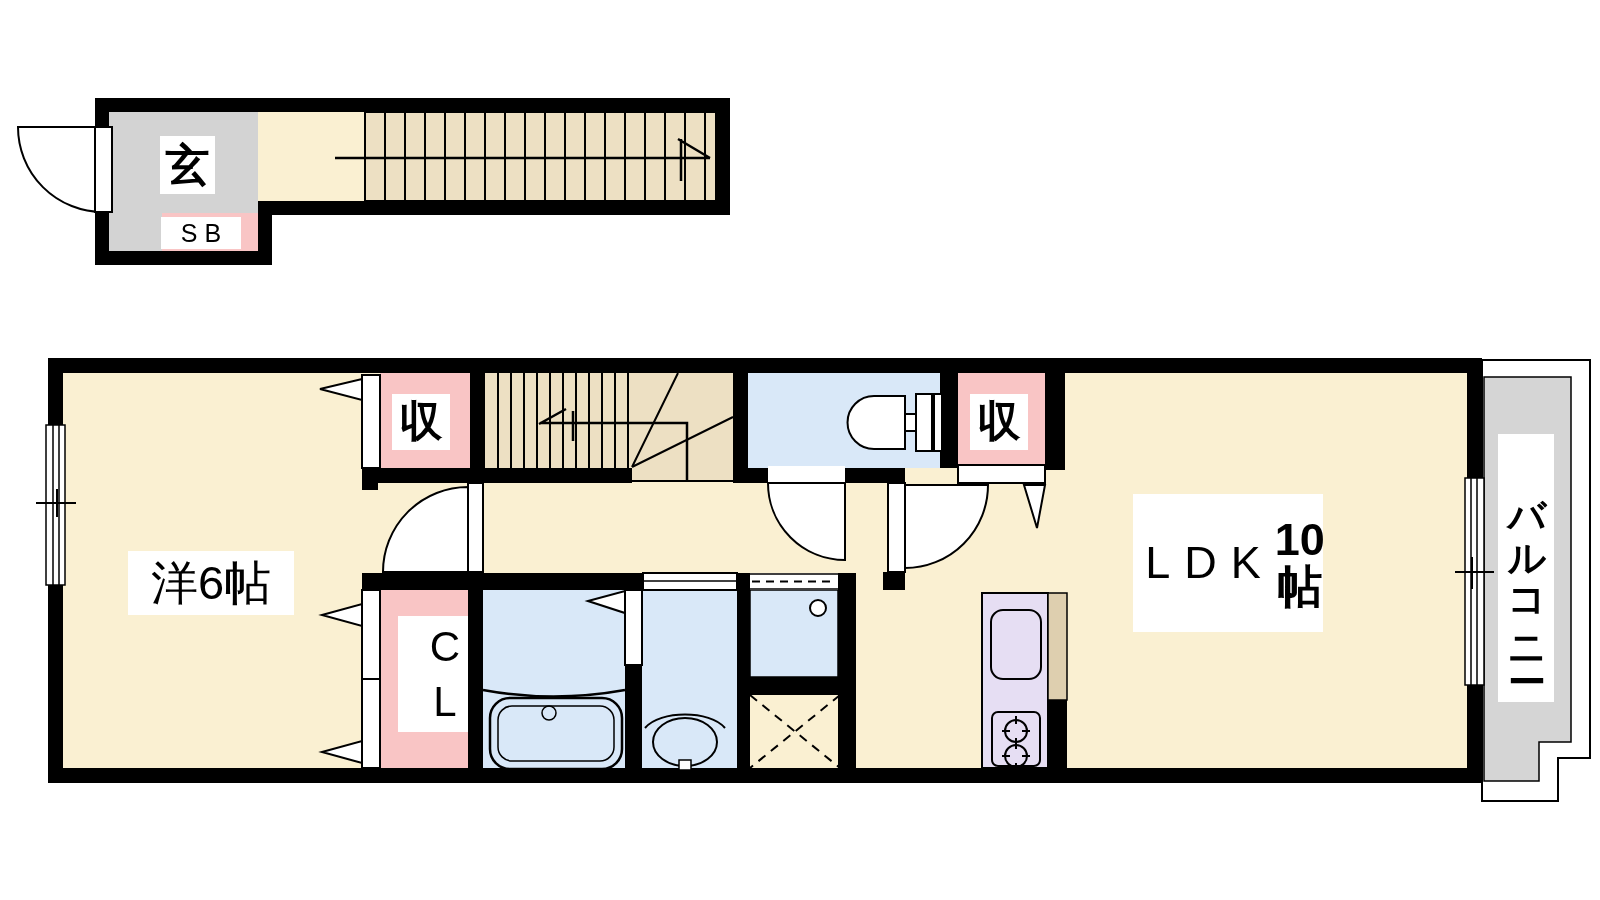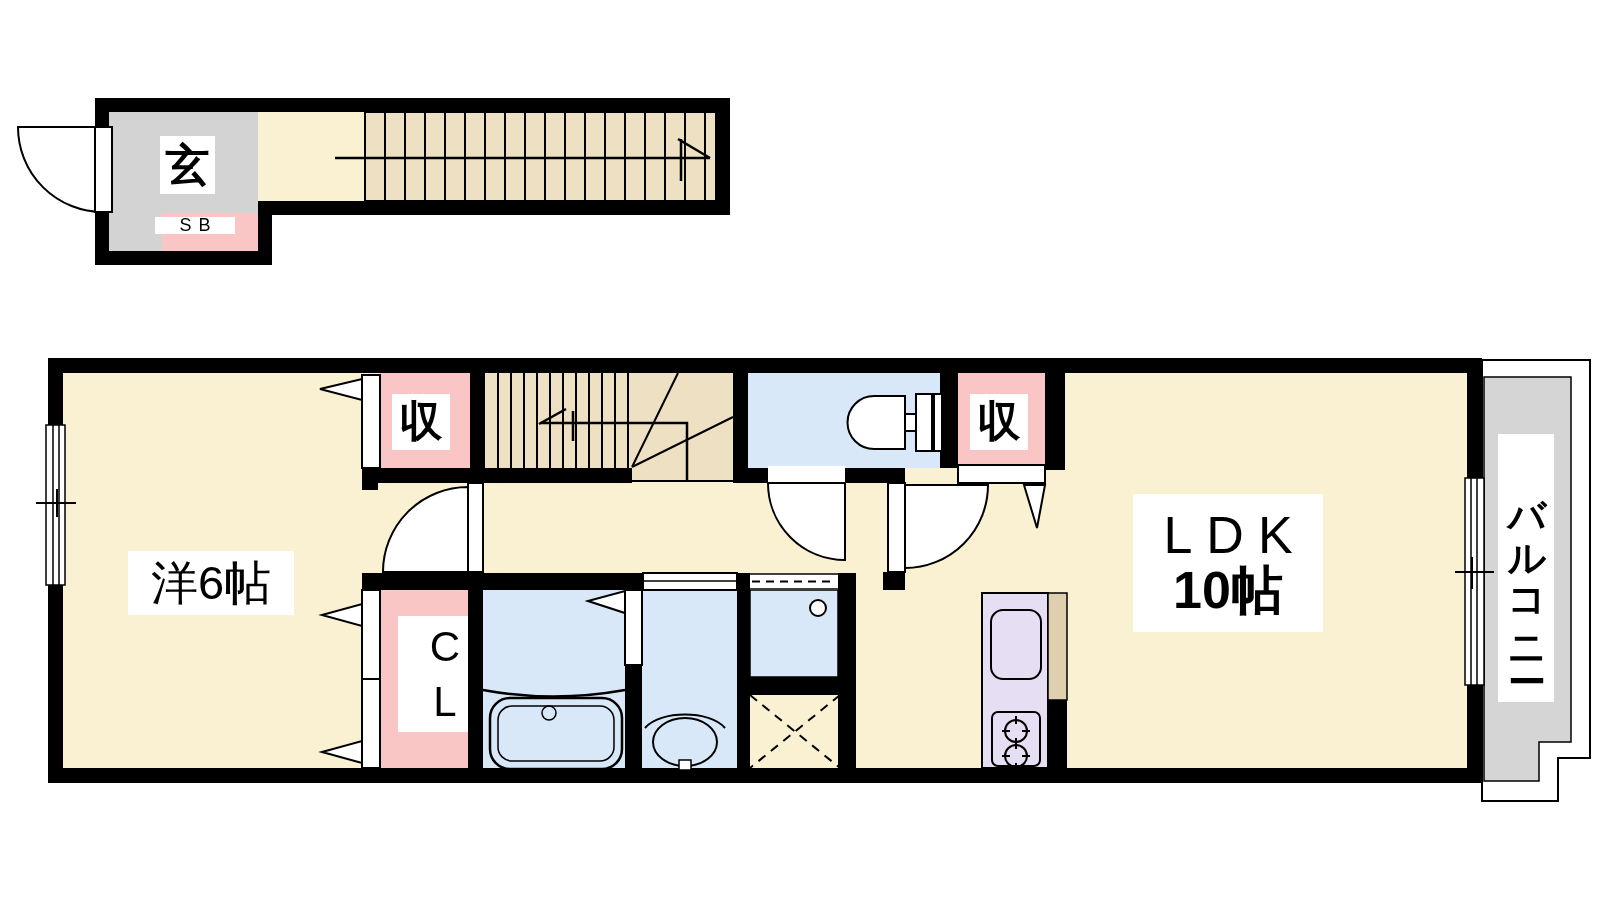--- a/index.html
+++ b/index.html
@@ -2,26 +2,26 @@
 <html><head>
 <meta charset="utf-8">
 <style>
   html,body{margin:0;padding:0;background:#ffffff;}
   #stage{position:relative;width:1600px;height:900px;background:#ffffff;overflow:hidden;
          font-family:"Liberation Sans","DejaVu Sans",sans-serif;}
   #plan-svg{position:absolute;left:0;top:0;}
   .lbl{position:absolute;background:#ffffff;color:#000;display:flex;align-items:center;
        justify-content:center;text-align:center;line-height:1.05;}
   .lbl-genkan{left:160px;top:136px;width:55px;height:58px;font-size:44px;font-weight:600;}
-  .lbl-sb{left:155px;top:217px;width:80px;height:17px;font-size:18px;letter-spacing:7px;text-indent:7px;}
+  .lbl-sb{left:161px;top:217px;width:80px;height:32px;font-size:25px;letter-spacing:7px;text-indent:7px;}
   .lbl-shu-left{left:392px;top:394px;width:58px;height:56px;font-size:43px;font-weight:600;}
   .lbl-shu-right{left:970px;top:394px;width:58px;height:56px;font-size:43px;font-weight:600;}
   .lbl-cl{left:398px;top:616px;width:46px;height:116px;font-size:42px;word-break:break-all;line-height:1.32;padding-left:24px;}
   .lbl-bedroom{left:128px;top:551px;width:166px;height:64px;font-size:47px;font-weight:400;}
-  .lbl-ldk{left:1133px;top:494px;width:190px;height:138px;flex-direction:column;font-size:52px;}
+  .lbl-ldk{left:1133px;top:494px;width:190px;height:138px;flex-direction:row;font-size:45px;}
   .lbl-ldk .l1{letter-spacing:14px;text-indent:14px;}
   .lbl-ldk .l2{font-weight:700;}
   .lbl-balcony{left:1498px;top:434px;width:56px;height:268px;font-size:38px;font-weight:600;
                writing-mode:vertical-rl;text-orientation:upright;letter-spacing:4px;}
 </style>
 </head>
 <body>
 
 <div id="stage">
 

